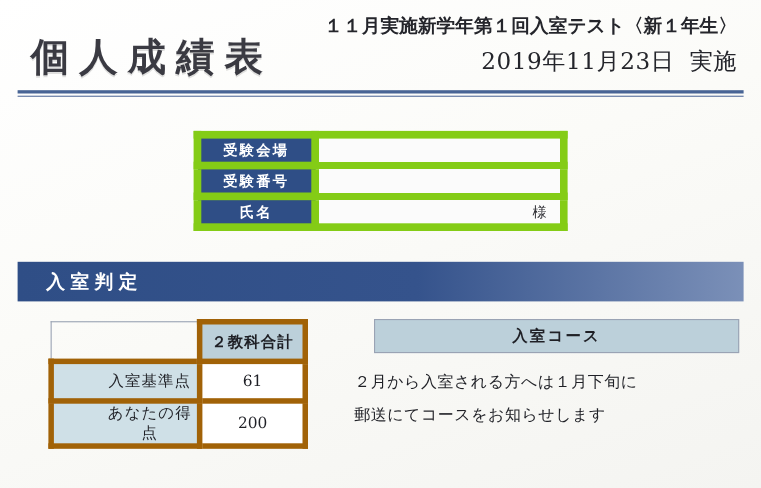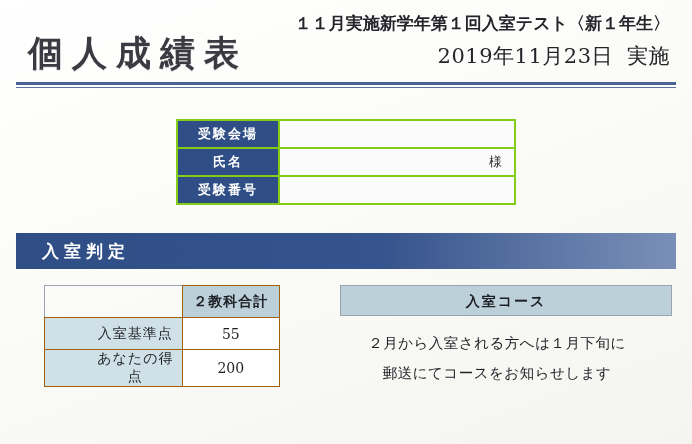--- a/index.html
+++ b/index.html
@@ -91,21 +91,21 @@
   
   .entry-table {
     margin: 30px auto 0 auto;
     width: 340px;
     border-collapse: collapse;
     border: 1px solid #9aa3b4;
     background: #ffffff;
   }
   .entry-table tr { height: 28px; }
   .entry-table td {
-    border: 2px solid #84cc16;
+    border: 7px solid #84cc16;
     padding: 0;
   }
   .entry-label {
     width: 100px;
     background: #2f4e86;
     color: #ffffff;
     text-align: center;
     font-family: "DejaVu Serif", serif;
     font-size: 13px;
     letter-spacing: 2px;
@@ -149,21 +149,21 @@
     margin: 16px 20px 0 44px;
     gap: 42px;
     align-items: flex-start;
   }
   .score-table {
     border-collapse: collapse;
     border: 1px solid #9aa3b4;
     width: 236px;
   }
   .score-table th, .score-table td {
-    border: 1px solid #a16207;
+    border: 5px solid #a16207;
     height: 31px;
     font-family: "DejaVu Serif", serif;
     font-size: 14px;
     color: #1f2026;
     text-align: center;
     font-weight: normal;
     padding: 0 4px;
   }
   .score-table th.subject-head {
     background: #bcd0da;
@@ -202,21 +202,21 @@
     box-sizing: border-box;
     margin-left: 18px;
   }
   .course-body {
     margin-top: 12px;
     font-family: "DejaVu Serif", serif;
     font-size: 14.5px;
     color: #1f2026;
     line-height: 30px;
     letter-spacing: 0.5px;
-    text-align: center;
+    text-align: left;
   }
   .course-body div { white-space: nowrap; }
 </style>
 </head>
 <body>
 
 <div class="page">
 
   <div class="header">
     <div class="main-title">個人成績表</div>
@@ -230,55 +230,55 @@
 
   <div class="rule-wrap">
     <div class="rule-thick"></div>
     <div class="rule-thin"></div>
   </div>
 
   <table class="entry-table">
     <tbody>
         <tr>
       <td class="entry-label">受験会場</td>
+      <td class="entry-value">
+        <span></span>
+      </td>
+    </tr>
+    <tr>
+      <td class="entry-label">受験番号</td>
       <td class="entry-value">
         <span></span>
       </td>
     </tr>
     <tr>
       <td class="entry-label">氏名</td>
       <td class="entry-value">
         <span></span>
         <span class="sama">様</span>
       </td>
     </tr>
-    <tr>
-      <td class="entry-label">受験番号</td>
-      <td class="entry-value">
-        <span></span>
-      </td>
-    </tr>
   </tbody>
     </table>
 
   <div class="section-band">
     <span class="band-title">入室判定</span>
   </div>
 
   <div class="result-area">
 
     <table class="score-table">
       <tbody>
           <tr>
         <th class="blank-cell"></th>
         <th class="subject-head">２教科合計</th>
       </tr>
       <tr>
         <td class="row-head">入室基準点</td>
-        <td class="row-val">55</td>
+        <td class="row-val">61</td>
       </tr>
       <tr>
         <td class="row-head">あなたの得点</td>
         <td class="row-val">200</td>
       </tr>
     </tbody>
       </table>
 
     <div class="course-box">
       <div class="course-head">入室コース</div>

